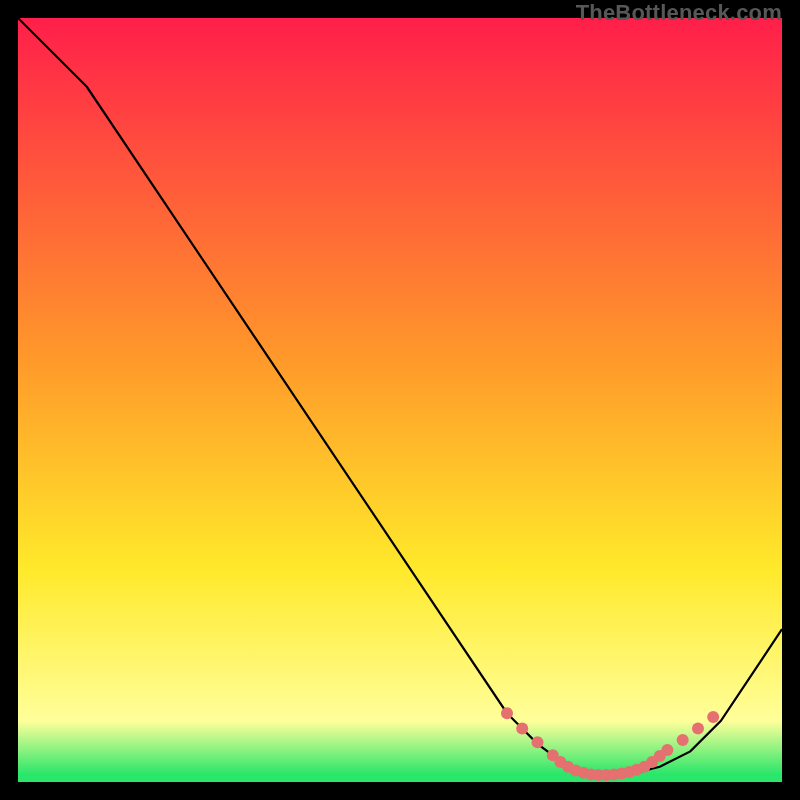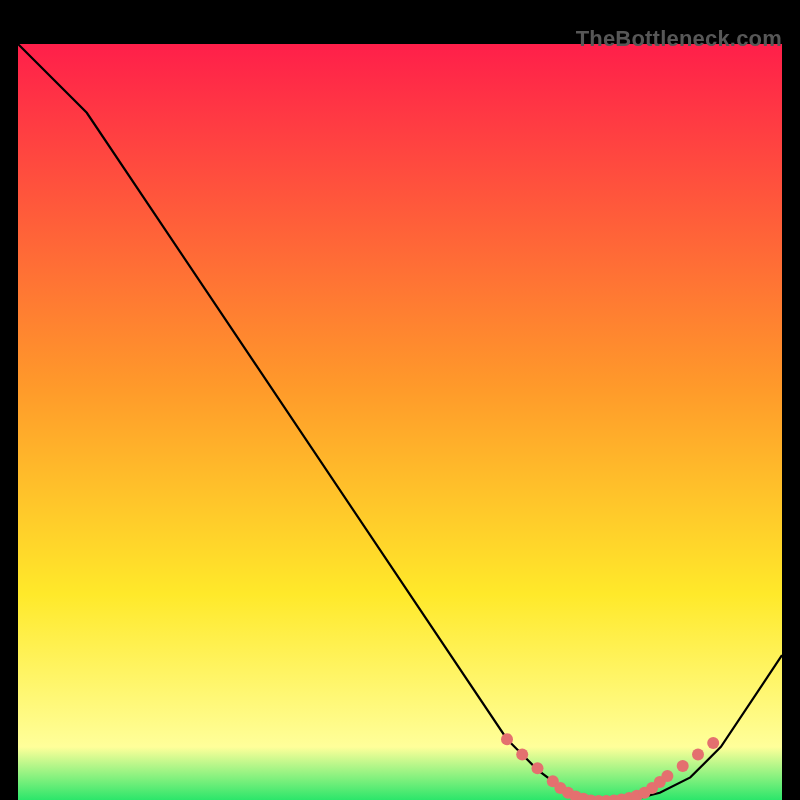--- a/index.html
+++ b/index.html
@@ -8,21 +8,20 @@
     width: 800px;
     height: 800px;
     background: #000;
     overflow: hidden;
     font-family: Arial, Helvetica, sans-serif;
   }
   .stage {
     position: relative;
     width: 800px;
     height: 676px;
-    margin-top: 26px;
   }
   .plot-area {
     position: absolute;
     left: 18px;
     top: 18px;
     width: 764px;
     height: 764px;
     
   }
   .watermark {

